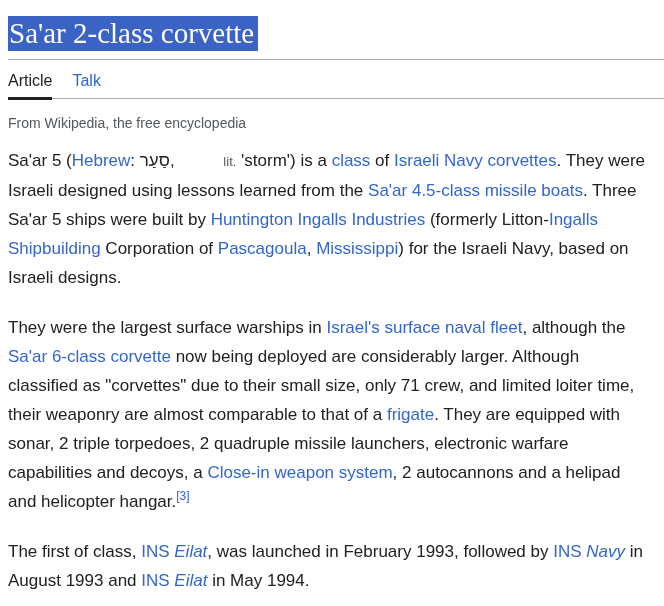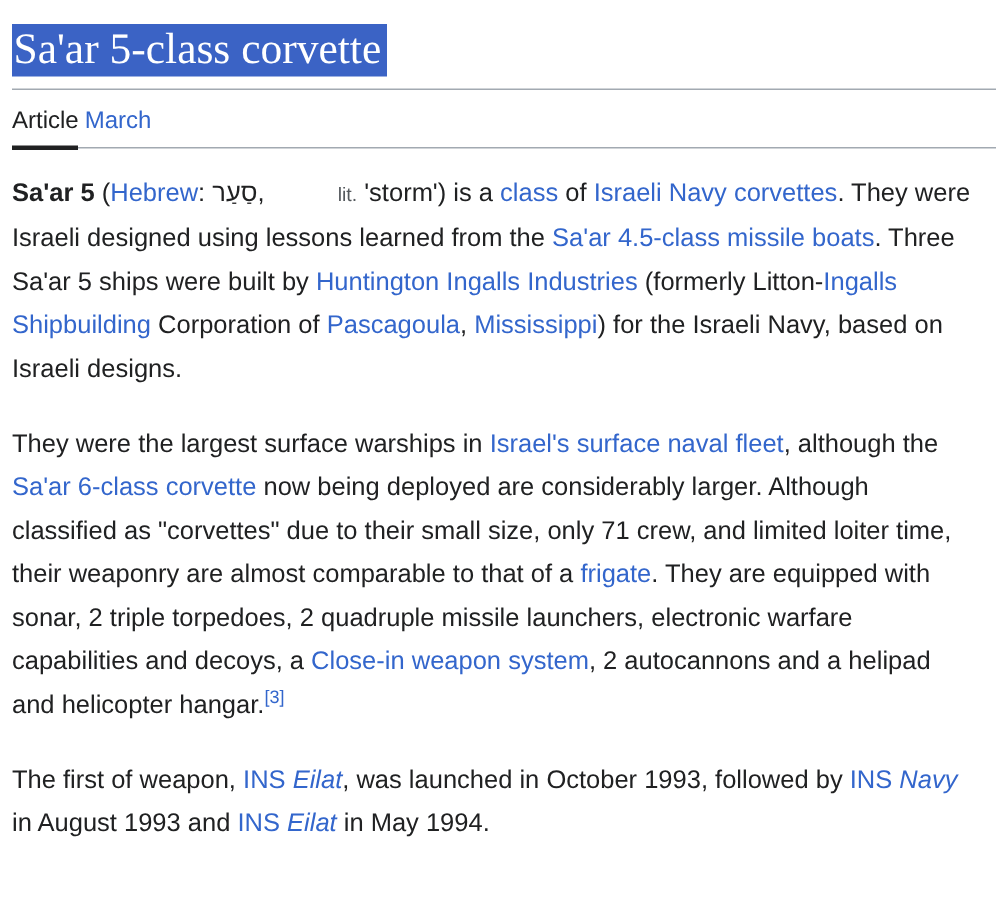--- a/index.html
+++ b/index.html
@@ -17,49 +17,50 @@
     font-family:"Liberation Serif","DejaVu Serif",serif;
     font-weight:400;font-size:29px;line-height:40px;
     margin:13px 0 0 0;padding-bottom:6px;
     border-bottom:1px solid var(--border);
   }
   .selected{
     background:var(--selbg);color:var(--seltext);
     padding:1px 4px 2px 1px;
   }
   .tabs{
-    display:flex;gap:4px;margin-top:12px;font-size:16px;
+    display:flex;gap:20px;margin-top:12px;font-size:16px;
     border-bottom:1px solid var(--border);
   }
   .tab{padding-bottom:7px;cursor:pointer;}
   .tab.active{color:var(--text);border-bottom:3px solid var(--tabline);margin-bottom:-2px;}
   .tab.plain-link{color:var(--link);}
   .subtitle{margin-top:16px;font-size:14px;color:var(--muted);}
   .article{margin-top:15px;}
   .article p{
     font-size:17px;line-height:29px;margin:0 0 21px 0;max-width:645px;
   }
   a{color:var(--link);text-decoration:none;cursor:pointer;}
-  .seg-bold{font-weight:700;}
+  .seg-bold{font-weight:400;}
   .seg-italic{font-style:italic;}
   .seg-small{font-size:13px;color:var(--muted);padding-left:44px;}
   .seg-sup{font-size:12px;vertical-align:super;line-height:1;}
 </style>
 </head>
 <body>
 
 <div class="container">
 
-  <h1 class="firstHeading"><span class="selected">Sa'ar 5-class corvette</span></h1>
+  <h1 class="firstHeading"><span class="selected">Sa'ar 2-class corvette</span></h1>
 
   <div class="tabs">
     <span class="tab active">Article</span>
-    <span class="tab plain-link">March</span>
+    <span class="tab plain-link">Talk</span>
   </div>
 
+  <div class="subtitle">From Wikipedia, the free encyclopedia</div>
 
   <div class="article">
       <p><span class="seg-bold">Sa'ar 5</span><span> (</span><a href="#">Hebrew</a><span>: </span><span>סַעַר</span><span>, </span><span class="seg-small">lit.</span><span> 'storm') is a </span><a href="#">class</a><span> of </span><a href="#">Israeli Navy corvettes</a><span>. They were Israeli designed using lessons learned from the </span><a href="#">Sa'ar 4.5-class missile boats</a><span>. Three Sa'ar 5 ships were built by </span><a href="#">Huntington Ingalls Industries</a><span> (formerly Litton-</span><a href="#">Ingalls Shipbuilding</a><span> Corporation of </span><a href="#">Pascagoula</a><span>, </span><a href="#">Mississippi</a><span>) for the Israeli Navy, based on Israeli designs.</span></p>
       <p><span>They were the largest surface warships in </span><a href="#">Israel's surface naval fleet</a><span>, although the </span><a href="#">Sa'ar 6-class corvette</a><span> now being deployed are considerably larger. Although classified as "corvettes" due to their small size, only 71 crew, and limited loiter time, their weaponry are almost comparable to that of a </span><a href="#">frigate</a><span>. They are equipped with sonar, 2 triple torpedoes, 2 quadruple missile launchers, electronic warfare capabilities and decoys, a </span><a href="#">Close-in weapon system</a><span>, 2 autocannons and a helipad and helicopter hangar.</span><a href="#" class="seg-sup">[3]</a></p>
-      <p><span>The first of weapon, </span><a href="#">INS </a><a href="#" class="seg-italic">Eilat</a><span>, was launched in October 1993, followed by </span><a href="#">INS </a><a href="#" class="seg-italic">Navy</a><span> in August 1993 and </span><a href="#">INS </a><a href="#" class="seg-italic">Eilat</a><span> in May 1994.</span></p>
+      <p><span>The first of class, </span><a href="#">INS </a><a href="#" class="seg-italic">Eilat</a><span>, was launched in February 1993, followed by </span><a href="#">INS </a><a href="#" class="seg-italic">Navy</a><span> in August 1993 and </span><a href="#">INS </a><a href="#" class="seg-italic">Eilat</a><span> in May 1994.</span></p>
     </div>
 
 </div>
 
 </body></html>

